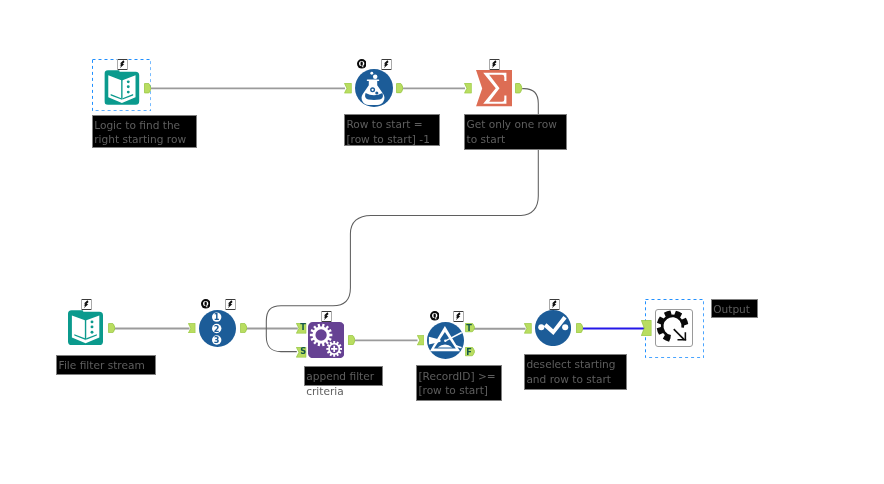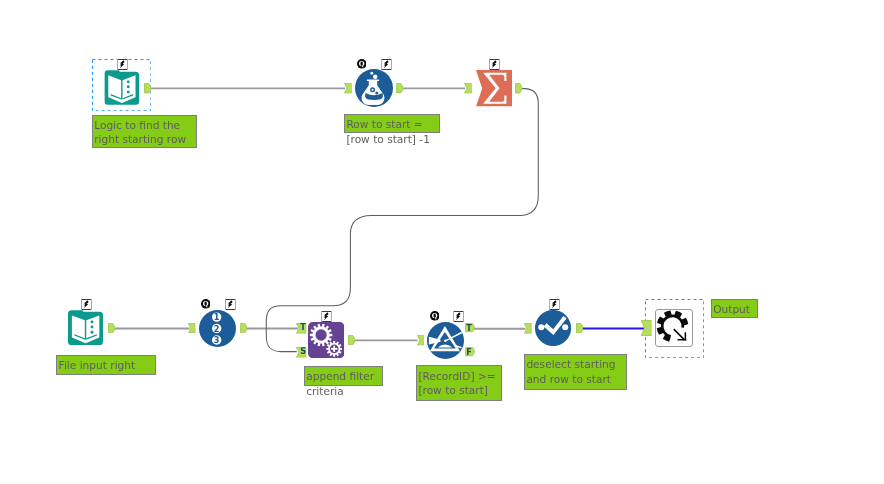--- a/index.html
+++ b/index.html
@@ -7,21 +7,21 @@
   body{width:884px;height:484px;overflow:hidden;
        font-family:"Liberation Sans",sans-serif;
        -webkit-font-smoothing:antialiased;}
   #canvas{position:relative;width:884px;height:484px;background:#ffffff;}
   .wires{position:absolute;left:0;top:0;width:884px;height:484px;pointer-events:none;}
   .icon{position:absolute;}
   .badge{position:absolute;}
   .anchor-letter{position:absolute;font-size:8.2px;font-weight:bold;
        color:#15574a;text-align:center;line-height:9.8px;height:10px;
        font-family:"DejaVu Sans",sans-serif;}
-  .lbl{position:absolute;border:1px solid #7f7f7f;background:#84cc16;color:#5e5e5e;
+  .lbl{position:absolute;border:1px solid #7f7f7f;background:#000000;color:#5e5e5e;
        font-size:10.6px;line-height:14.7px;box-sizing:border-box;
        font-family:"DejaVu Sans",sans-serif;white-space:pre-line;
        padding:2.2px 0 0 1.2px;}
 </style>
 </head>
 <body>
 
 <div id="canvas">
 
 <svg class="wires" width="884" height="484" viewBox="0 0 884 484">
@@ -184,46 +184,48 @@
 <svg class="badge" style="left:356.6px;top:59.3px;width:9.6px;height:9.6px" viewBox="0 0 9.6 9.6">
   <circle cx="4.8" cy="4.8" r="4.8" fill="#080808"></circle>
   <text x="4.75" y="7.25" font-family="DejaVu Serif, serif" font-size="6.7" font-weight="bold" fill="#ffffff" text-anchor="middle">Q</text>
 </svg>
 <svg class="badge" style="left:380.5px;top:59px;width:11px;height:11px" viewBox="0 0 11 11">
   <use href="#sym-bolt"></use>
 </svg>
 <svg class="icon" style="left:395.9px;top:83.2px;width:7.4px;height:10.5px" viewBox="0 0 7.4 10.6">
   <use href="#sym-anchor-out"></use>
 </svg>
-<div class="lbl" style="left:344.2px;top:114.1px;width:96px;height:19px">Row to start =
+<div class="lbl" style="left:344.2px;top:114.1px;width:96px;height:32px">Row to start =
 [row to start] -1</div>
 
 <svg class="icon" style="left:464.1px;top:83.1px;width:7.9px;height:10.6px" viewBox="0 0 7.6 10.4">
   <use href="#sym-anchor-in"></use>
 </svg>
 <svg class="icon" style="left:475.5px;top:70.2px;width:36.5px;height:36.6px" viewBox="0 0 37 37">
   <use href="#sym-summarize"></use>
 </svg>
 <svg class="badge" style="left:488.6px;top:59px;width:11px;height:11px" viewBox="0 0 11 11">
   <use href="#sym-bolt"></use>
 </svg>
 <svg class="icon" style="left:515.4px;top:82.9px;width:7.4px;height:10.8px" viewBox="0 0 7.4 10.6">
   <use href="#sym-anchor-out"></use>
 </svg>
+<div class="lbl" style="left:464.3px;top:114.3px;width:102.4px;height:35.6px">Get only one row
+to start</div>
 
 <svg class="icon" style="left:68px;top:310px;width:36px;height:36px" viewBox="0 0 36 36">
   <use href="#sym-inputdata"></use>
 </svg>
 <svg class="badge" style="left:80.6px;top:299px;width:11px;height:11px" viewBox="0 0 11 11">
   <use href="#sym-bolt"></use>
 </svg>
 <svg class="icon" style="left:107.7px;top:323.0px;width:7.4px;height:10.4px" viewBox="0 0 7.4 10.6">
   <use href="#sym-anchor-out"></use>
 </svg>
-<div class="lbl" style="left:56.4px;top:354.8px;width:99.8px;height:20.0px">File input right</div>
+<div class="lbl" style="left:56.4px;top:354.8px;width:99.8px;height:20.0px">File filter stream</div>
 
 <svg class="icon" style="left:188.4px;top:322.9px;width:7.6px;height:10.6px" viewBox="0 0 7.6 10.4">
   <use href="#sym-anchor-in"></use>
 </svg>
 <svg class="icon" style="left:199.2px;top:309.8px;width:37px;height:37px" viewBox="0 0 37 37">
   <circle cx="18.5" cy="18.5" r="18.5" fill="#1c5c98"></circle>
   <g fill="#ffffff">
     <circle cx="17.7" cy="7.1" r="4.7"></circle>
     <circle cx="17.7" cy="18.5" r="4.7"></circle>
     <circle cx="17.7" cy="30.0" r="4.7"></circle>

